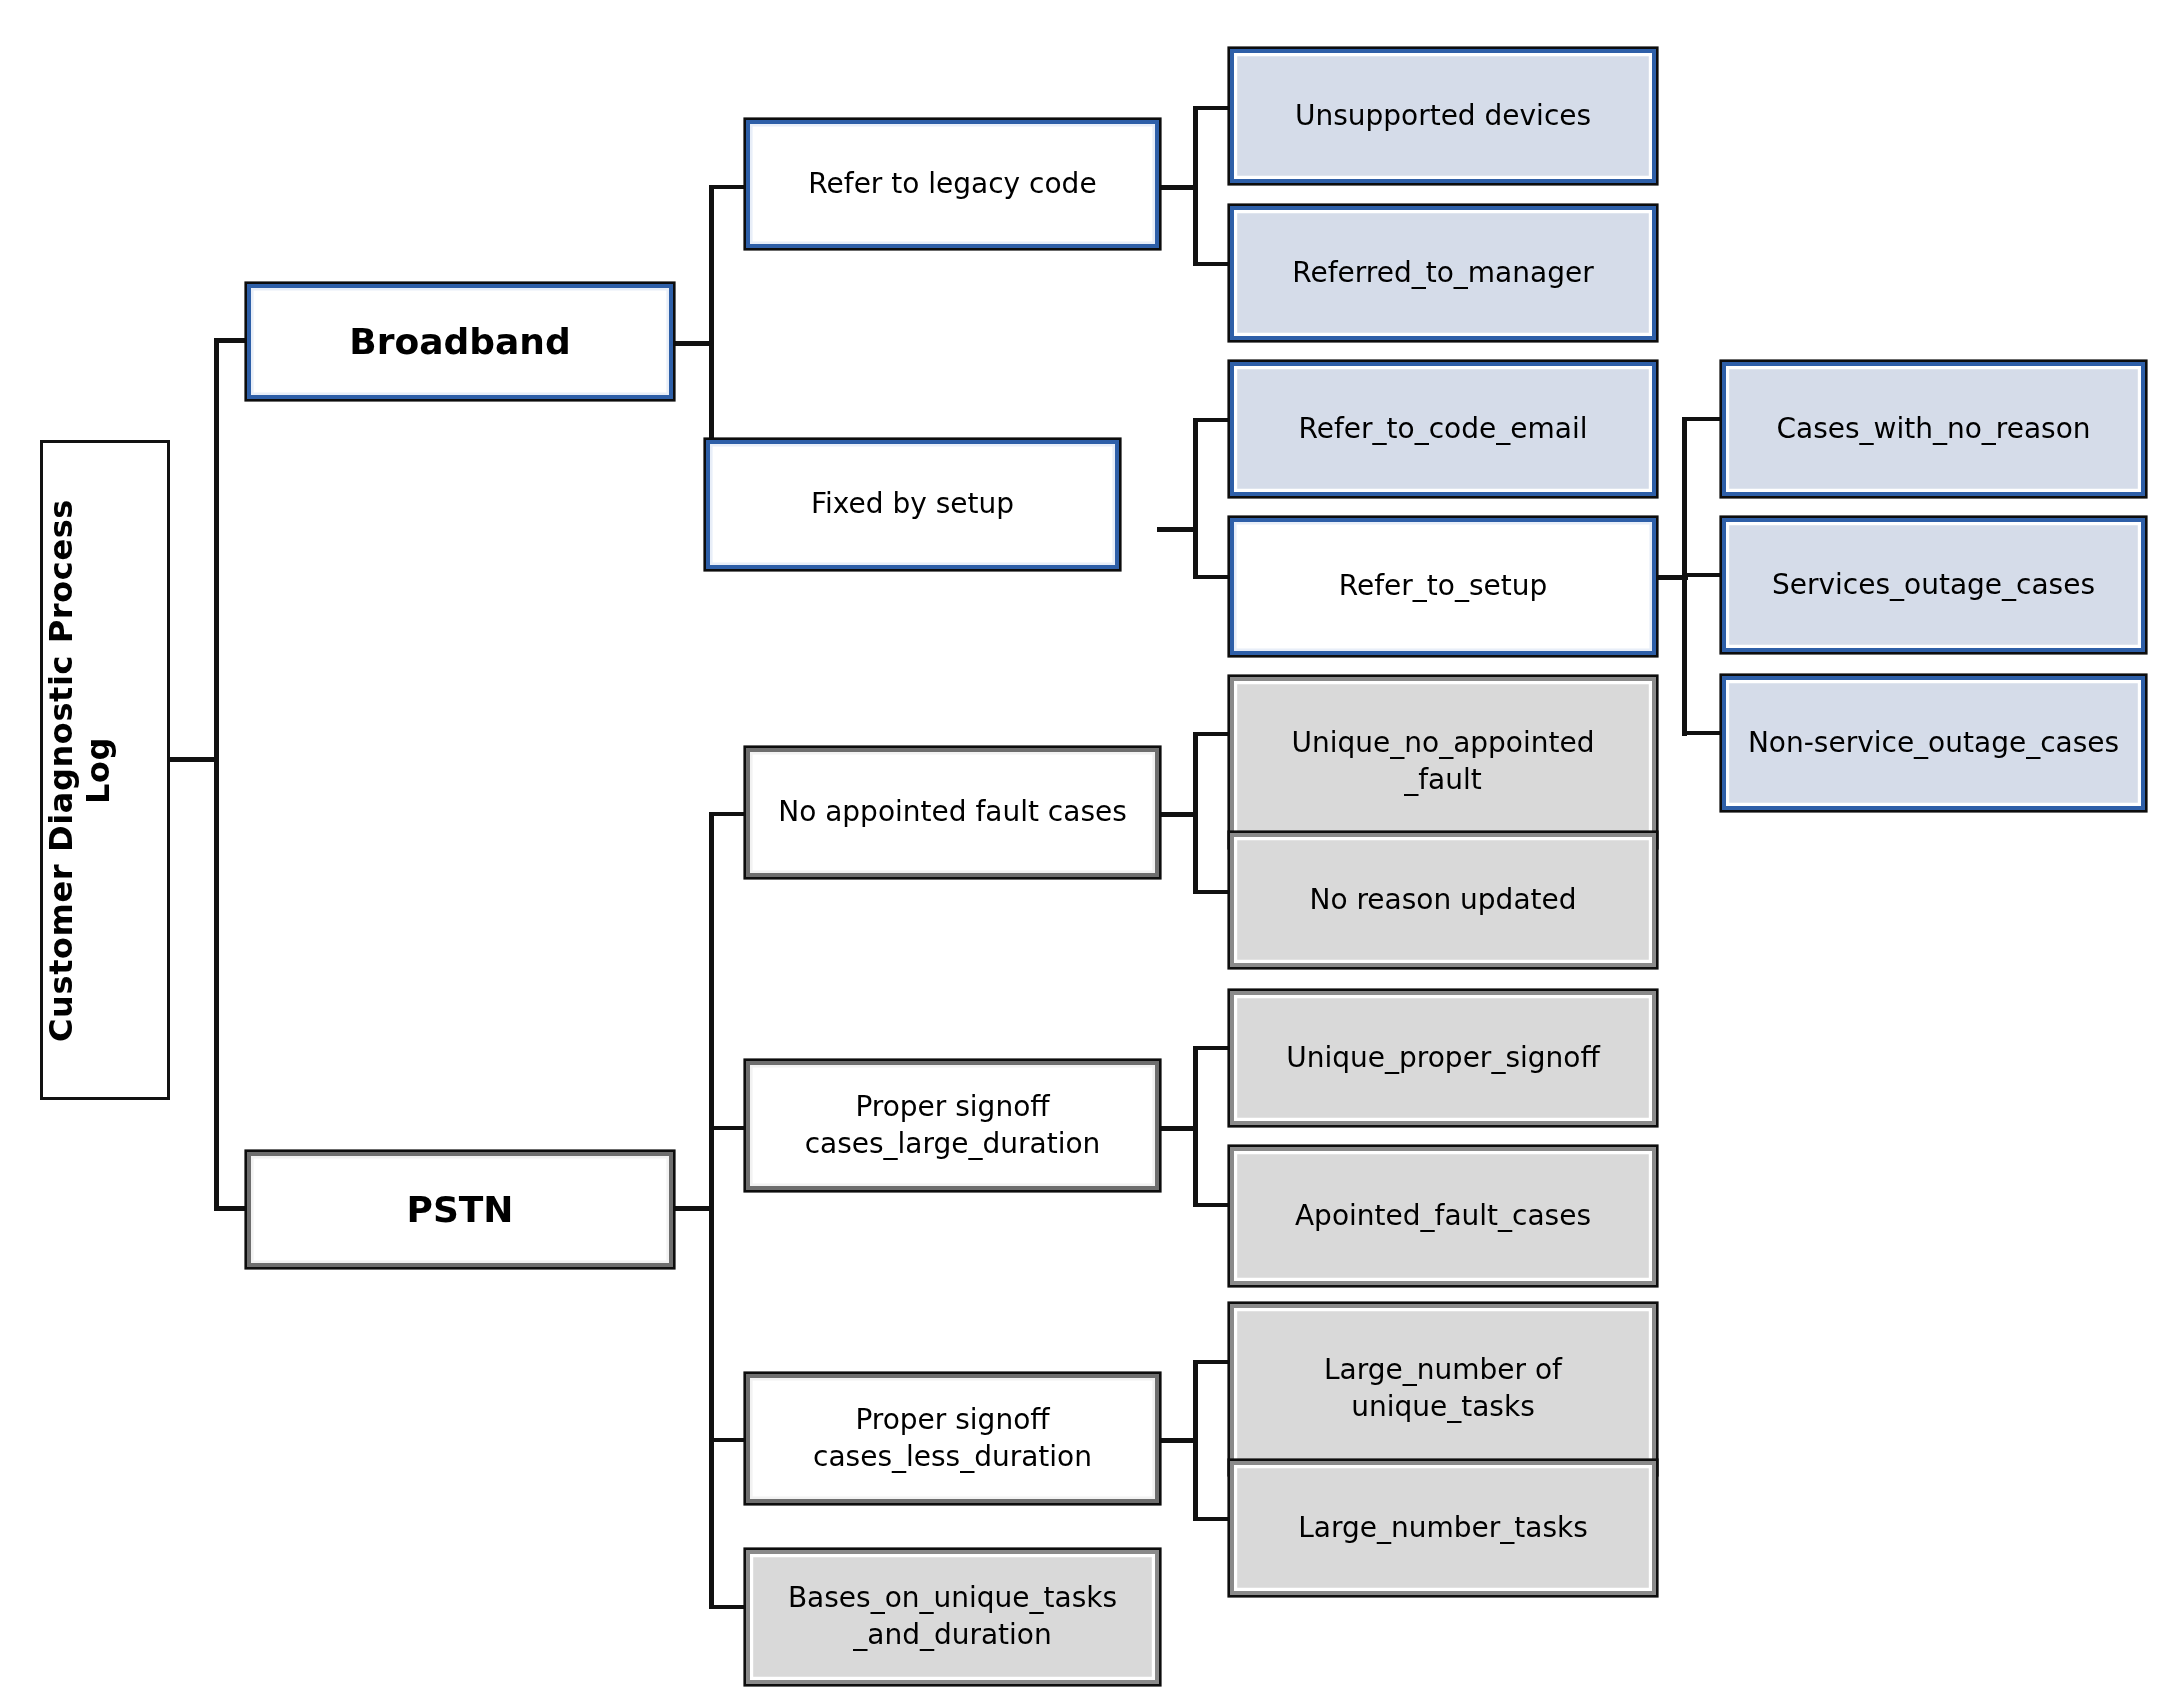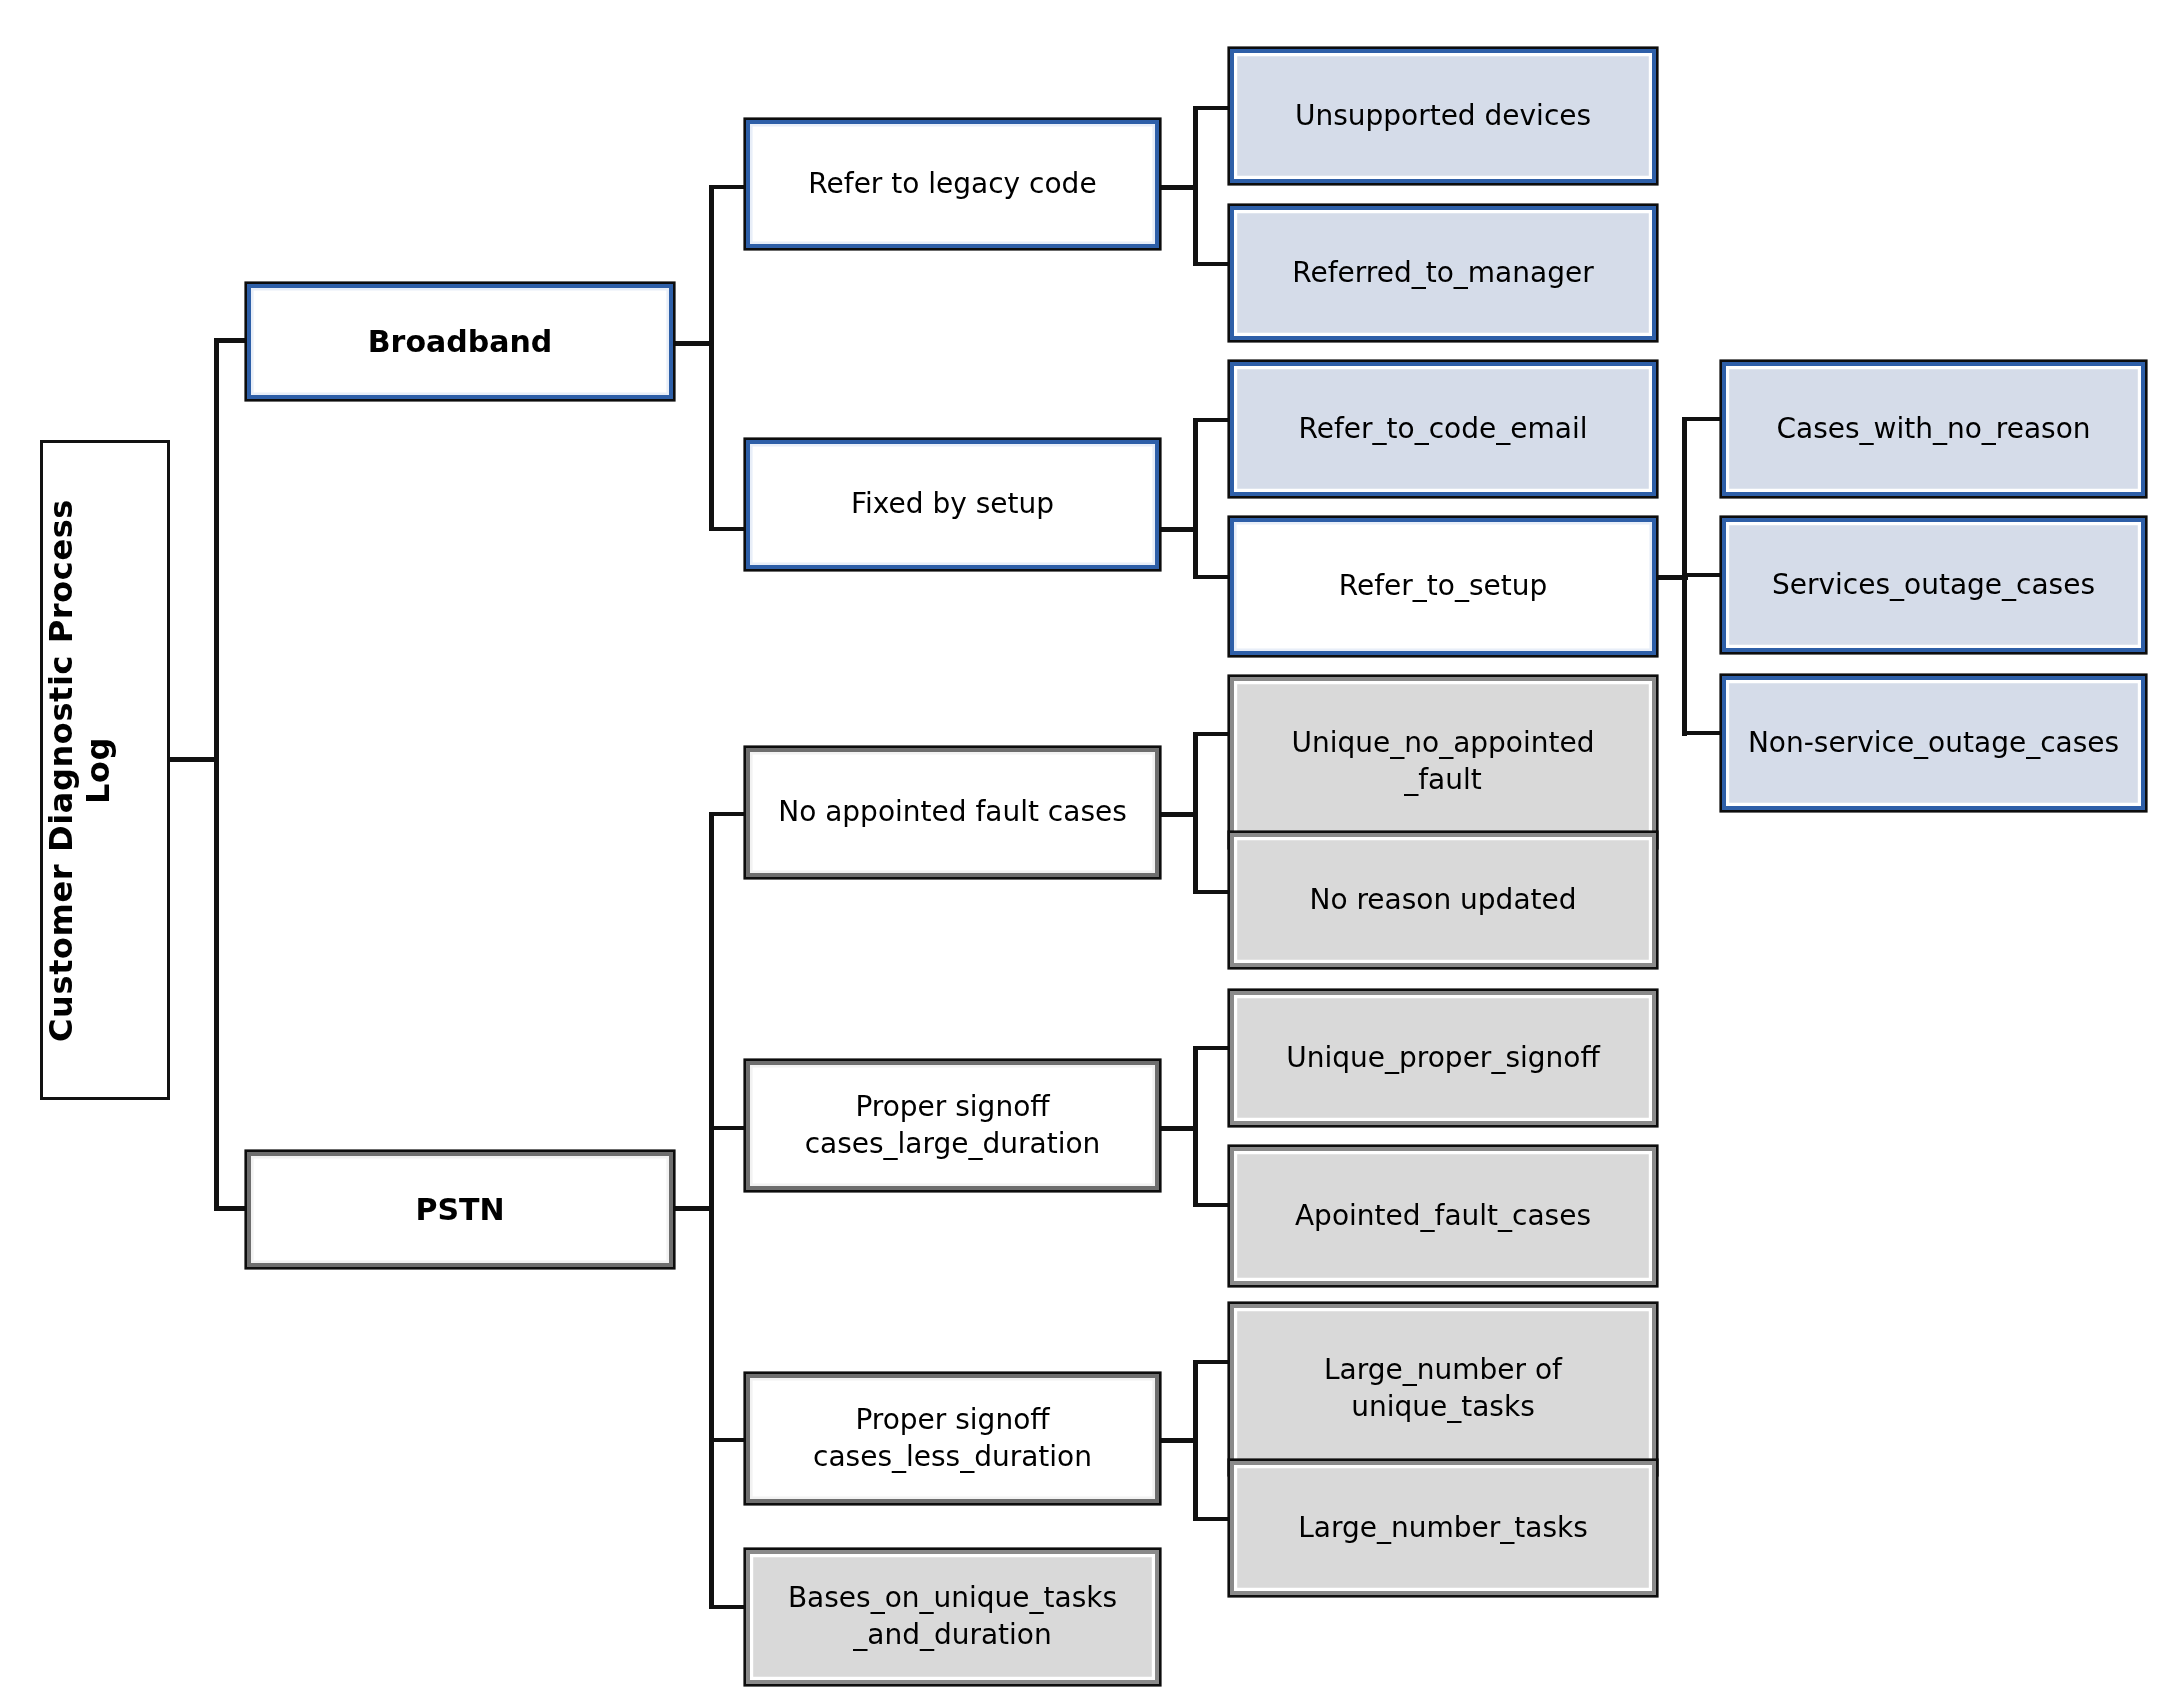--- a/index.html
+++ b/index.html
@@ -74,21 +74,21 @@
   .n-root .lbl{
     writing-mode:vertical-rl;
     transform:rotate(180deg);
     font-weight:bold;
     white-space:pre-line;
     line-height:1.15;
   }
 
   .b   { font-weight:bold; }
   .fs-root { font-size:32px; letter-spacing:0.6px; }
-  .fs-lvl1 { font-size:30px; }
+  .fs-lvl1 { font-size:36px; }
   .fs-lvl2 { font-size:28px; }
   .fs-lvl3 { font-size:28px;margin-top:12px; }
 
   
   .hline{ position:absolute; background:#111111; height:5.2px; z-index:2; }
   .vline{ position:absolute; background:#111111; width:5.2px; z-index:2; }
   .hline.thin{ height:3.9px; }
 </style>
 </head>
 <body>
@@ -154,21 +154,21 @@
   </div>
 
   <div class="node n-gray-outline fs-lvl1 b" style="left:247px; top:1152px; width:426px; height:115px;">
     <span class="lbl">PSTN</span>
   </div>
 
   <div class="node n-blue-outline fs-lvl2" style="left:746px; top:120px; width:413px; height:128px;">
     <span class="lbl">Refer to legacy code</span>
   </div>
 
-  <div class="node n-blue-outline fs-lvl2" style="left:746px; top:440px; width:413px; height:129px;">
+  <div class="node n-blue-outline fs-lvl2" style="left:706px; top:440px; width:413px; height:129px;">
     <span class="lbl">Fixed by setup</span>
   </div>
 
   <div class="node n-blue-fill fs-lvl3" style="left:1230px; top:37px; width:426px; height:134px;">
     <span class="lbl">Unsupported devices</span>
   </div>
 
   <div class="node n-blue-fill fs-lvl3" style="left:1230px; top:194px; width:426px; height:134px;">
     <span class="lbl">Referred_to_manager</span>
   </div>

